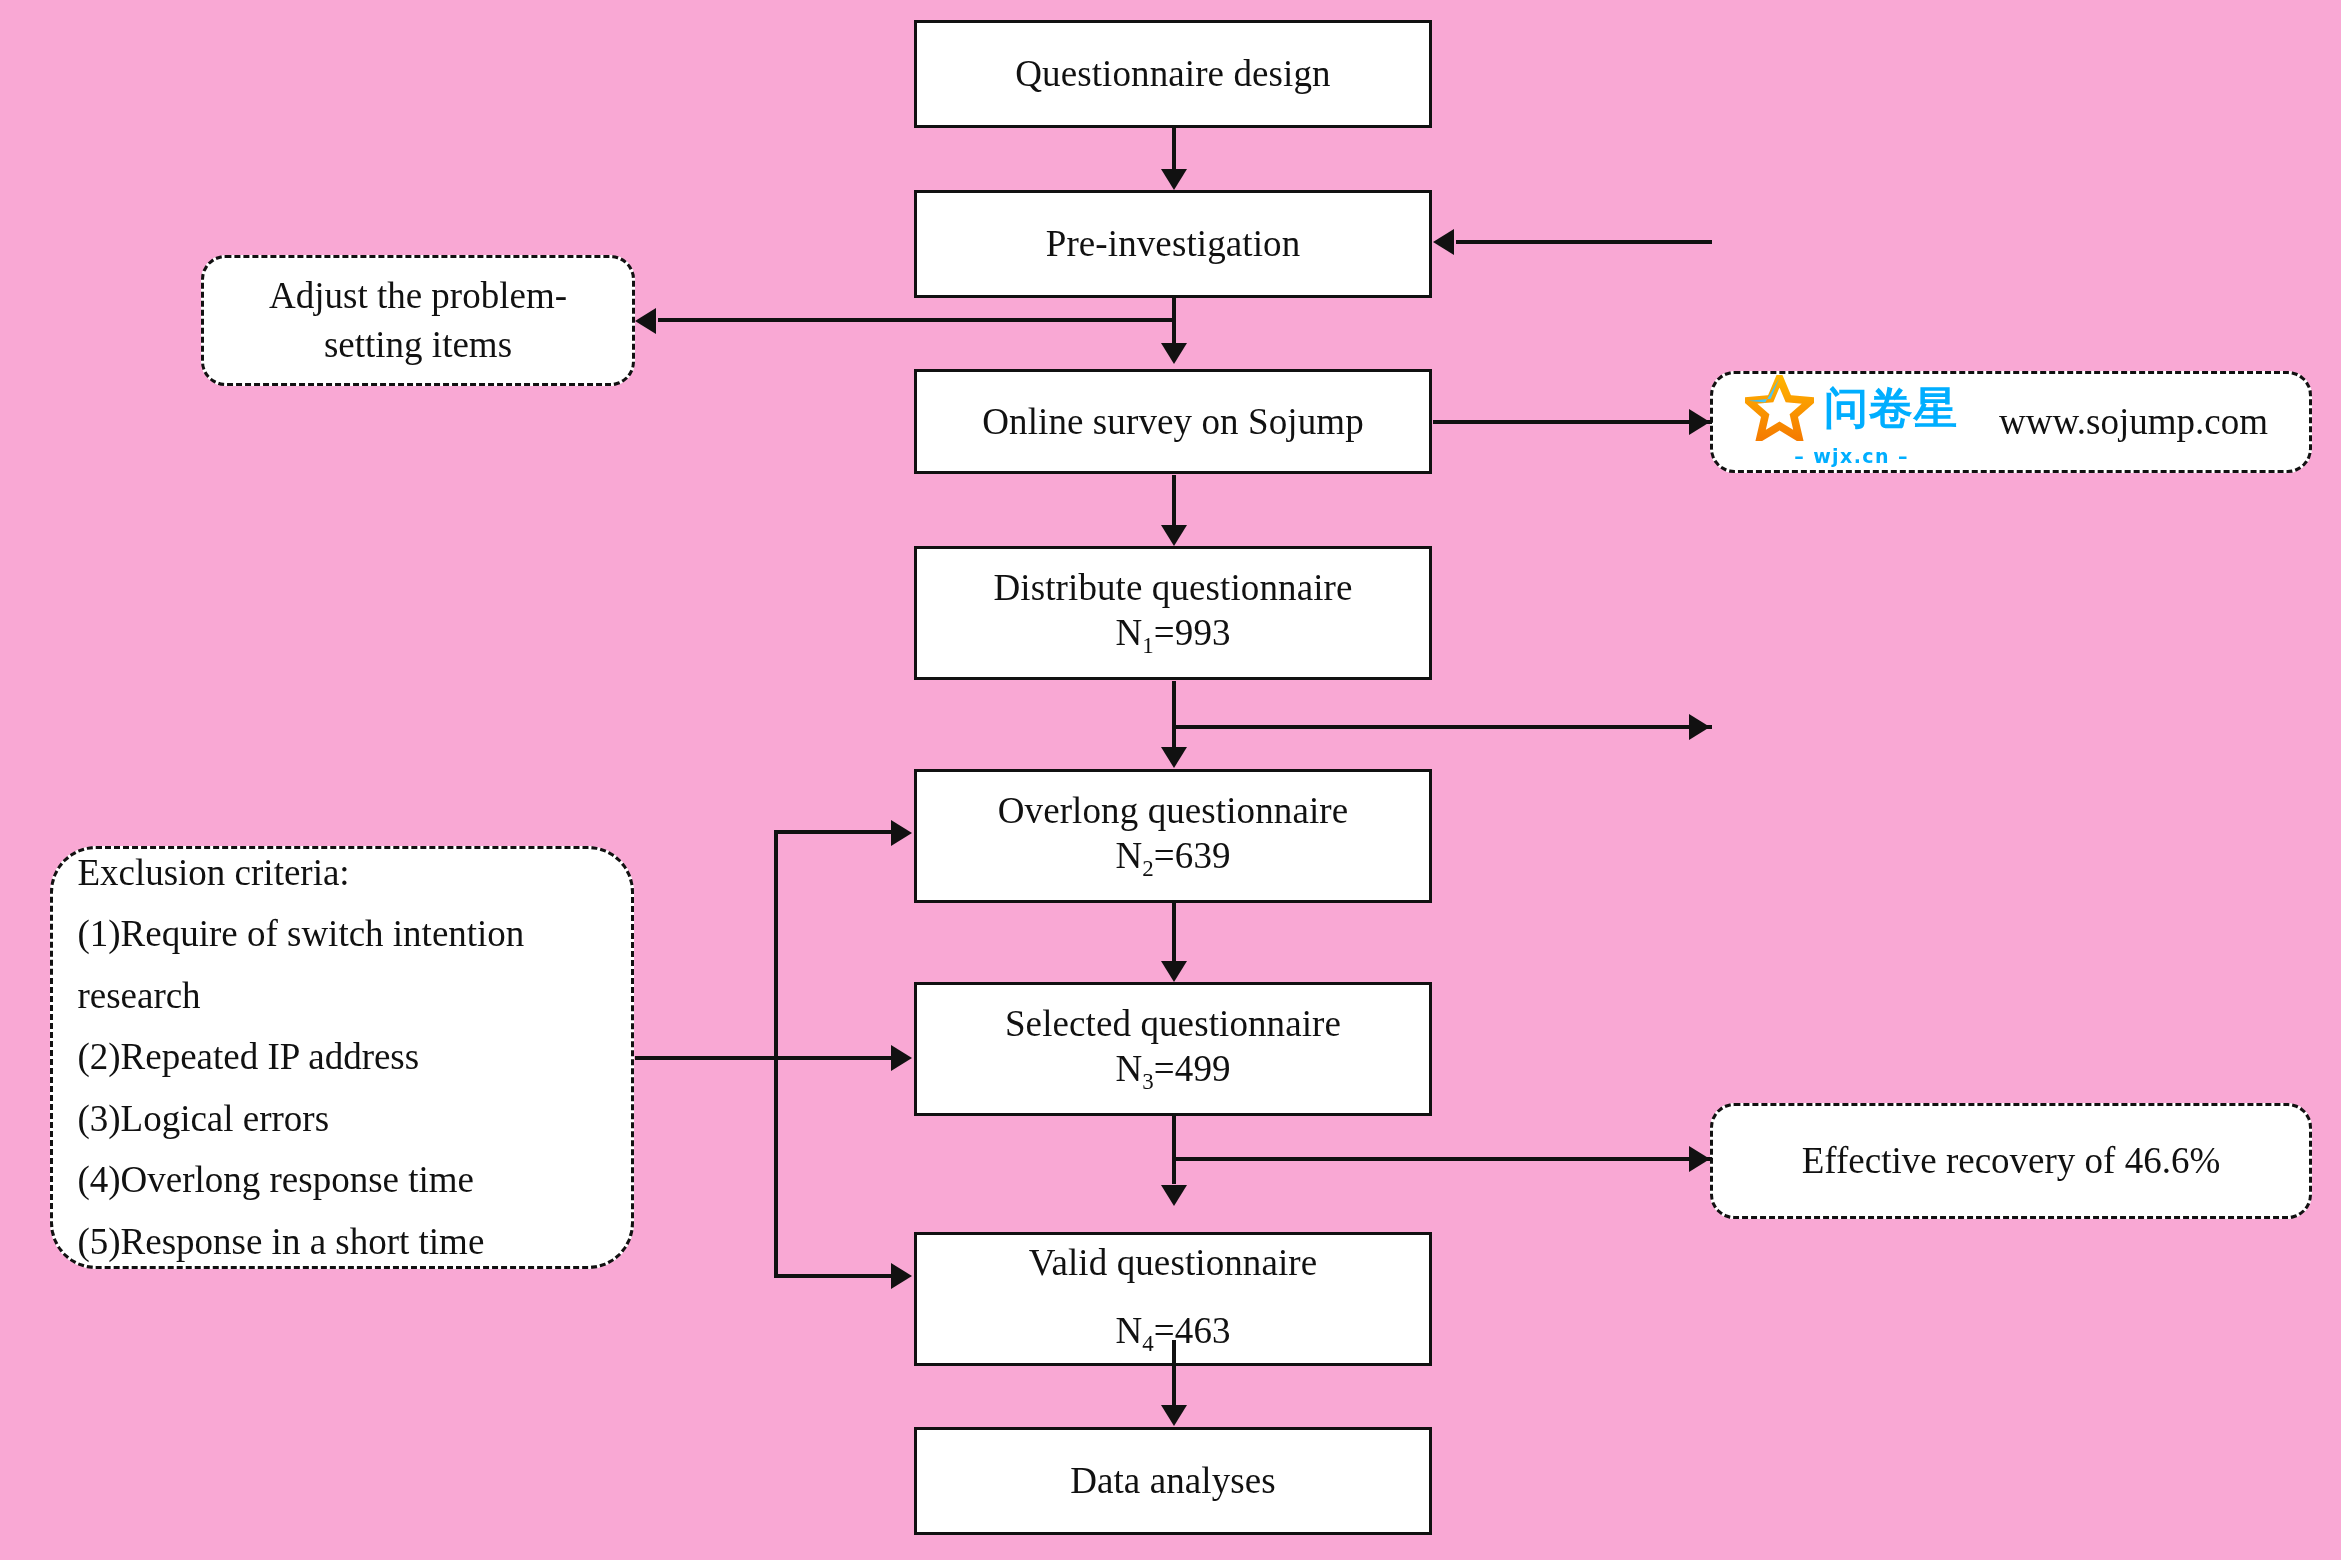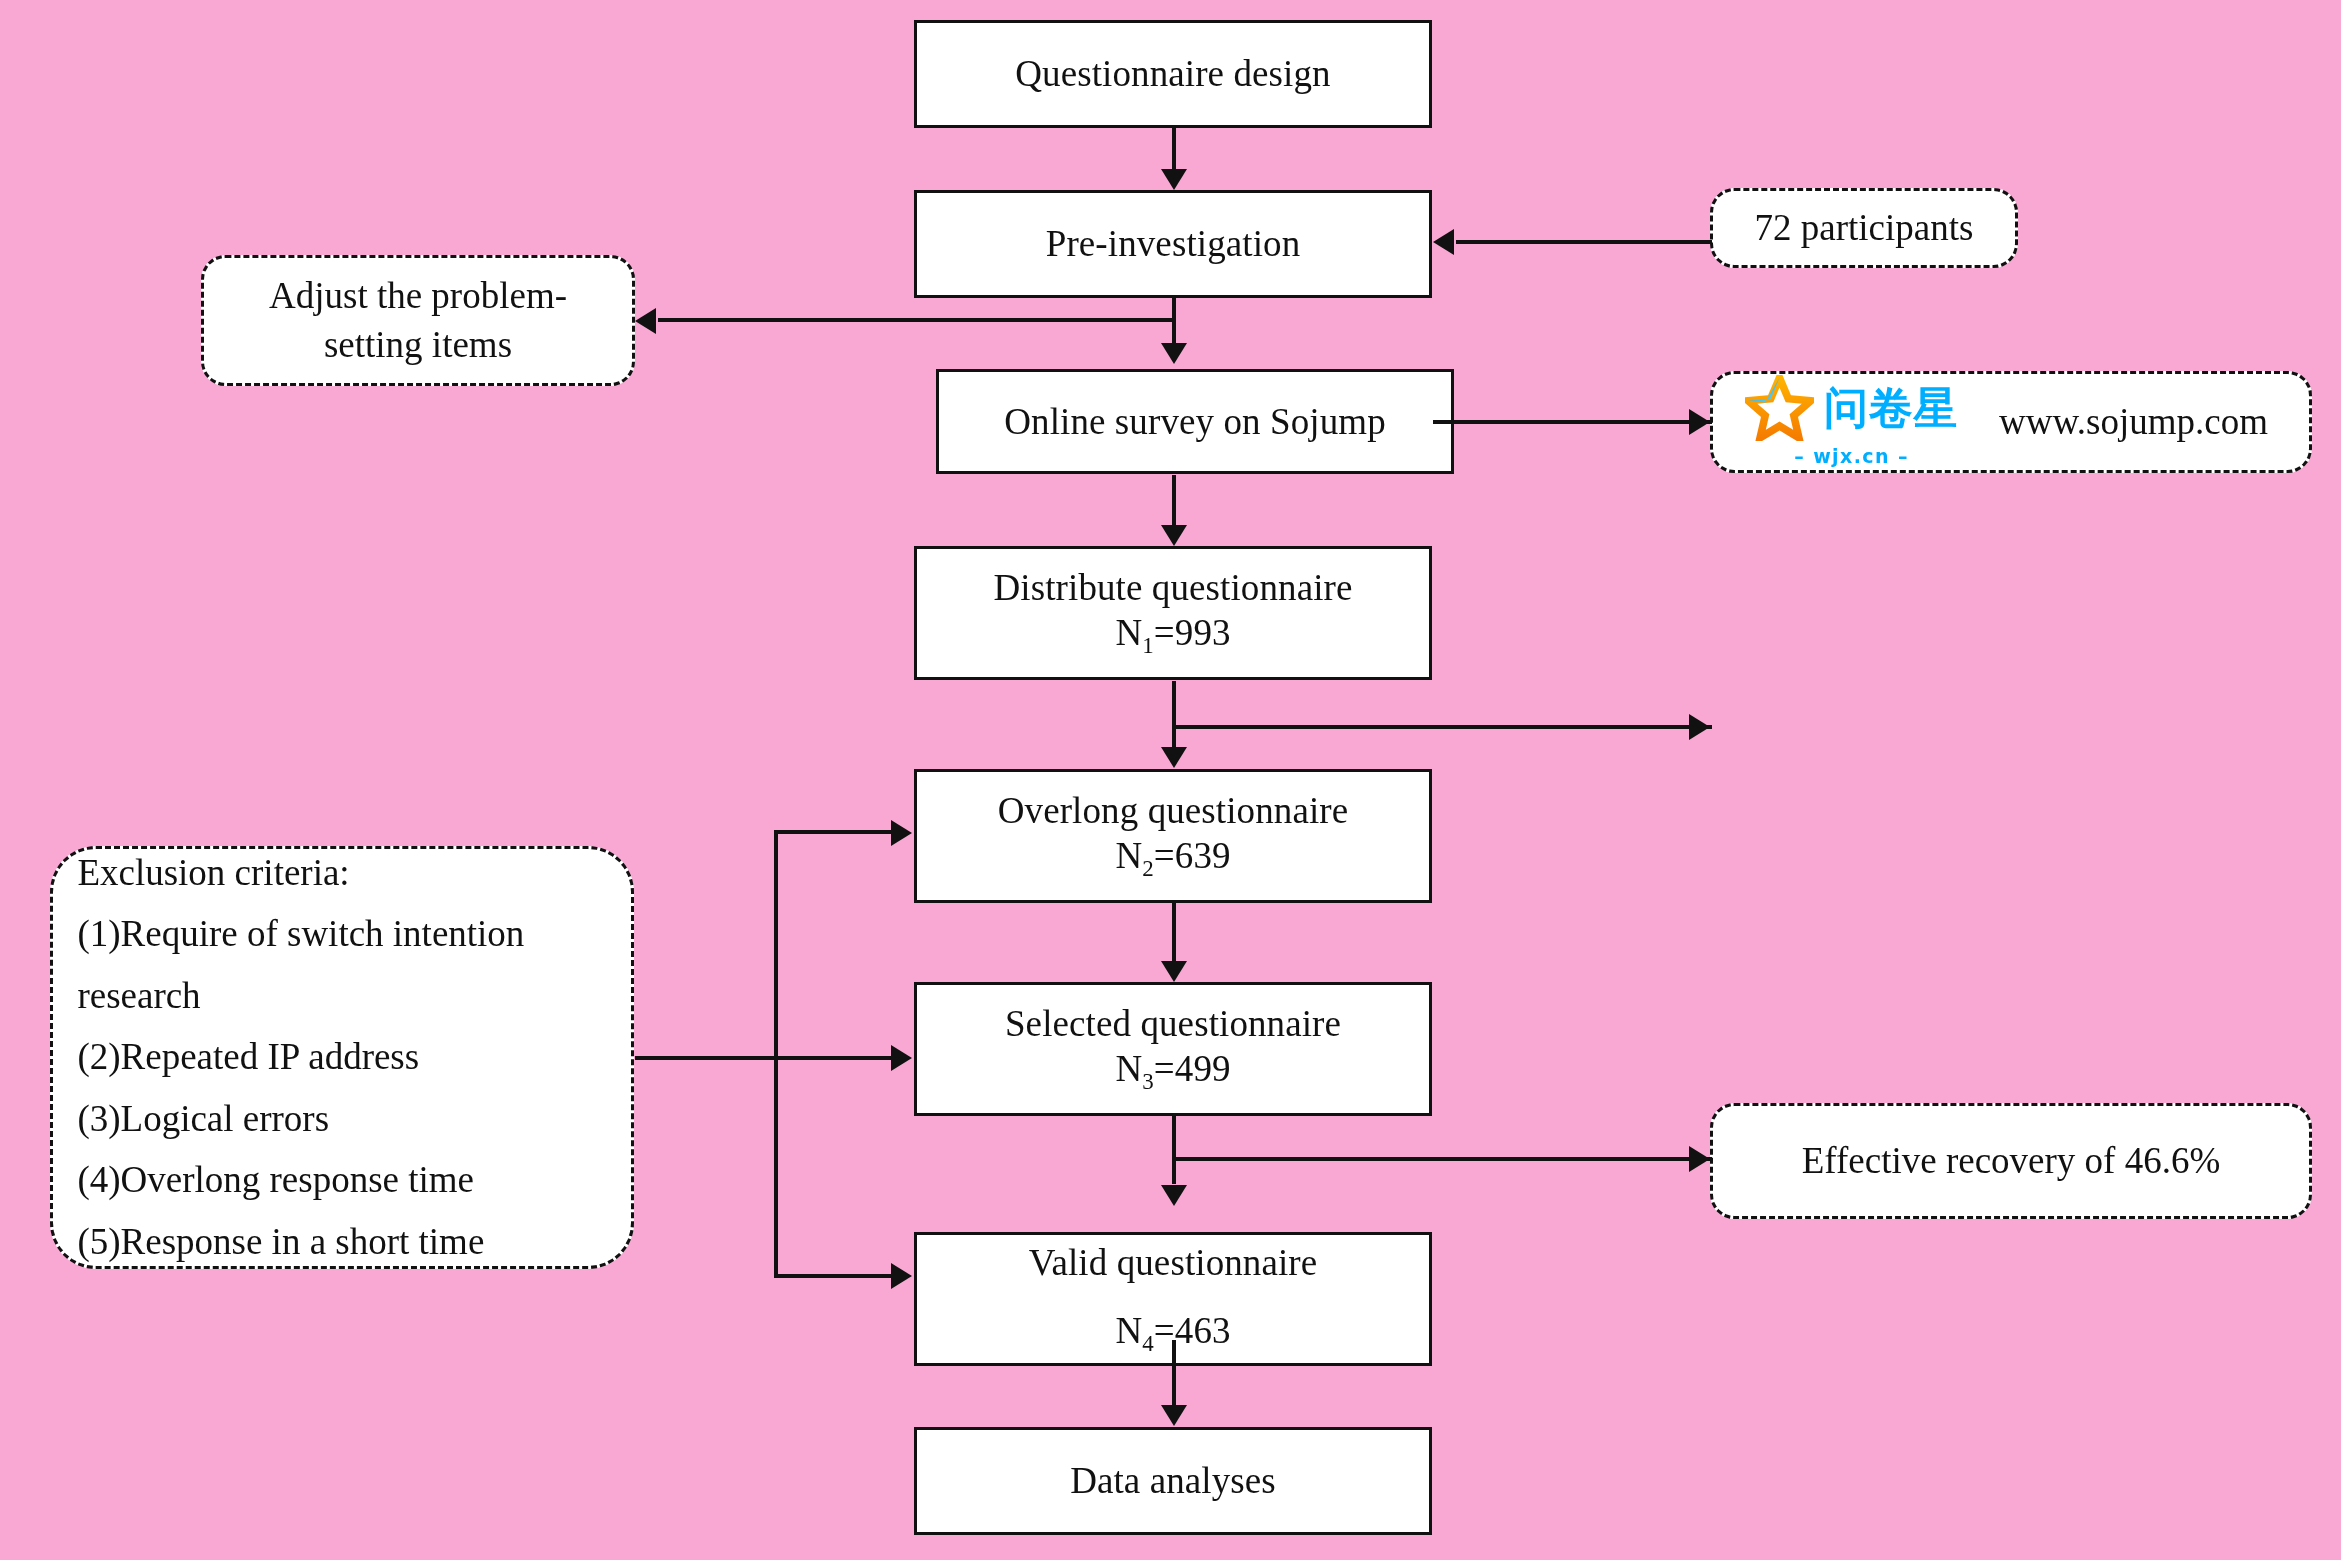--- a/index.html
+++ b/index.html
@@ -134,21 +134,21 @@
 <div id="canvas">
 
   <div class="node" style="left:914px; top:20px; width:518px; height:108px;">
     <span>Questionnaire design</span>
   </div>
 
   <div class="node" style="left:914px; top:190px; width:518px; height:108px;">
     <span>Pre-investigation</span>
   </div>
 
-  <div class="node" style="left:914px; top:369px; width:518px; height:105px;margin-left:22px;">
+  <div class="node" style="left:914px; top:369px; width:518px; height:105px;">
     <span>Online survey on Sojump</span>
   </div>
 
   <div class="node" style="left:914px; top:546px; width:518px; height:134px;">
     <span>Distribute questionnaire</span>
     <span>
       <span>N</span><sub>1</sub><span>=993</span>
     </span>
   </div>
 
@@ -170,23 +170,20 @@
     <span>Valid questionnaire</span>
     <span>
       <span>N</span><sub>4</sub><span>=463</span>
     </span>
   </div>
 
   <div class="node" style="left:914px; top:1427px; width:518px; height:108px;">
     <span>Data analyses</span>
   </div>
 
-  <div class="note" style="left:1710px; top:188px; width:308px; height:80px;">
-    <span>72 participants</span>
-  </div>
 
   <div class="note" style="left:201px; top:255px; width:434px; height:131px;">
     <span class="note-line">Adjust the problem-</span>
     <span class="note-line">setting items</span>
   </div>
 
   <div class="note logo-note" style="left:1710px; top:371px; width:602px; height:102px;">
     <div class="logo-wrap">
       <div class="logo-row">
         <svg width="69" height="66" viewBox="0 0 100 96">

